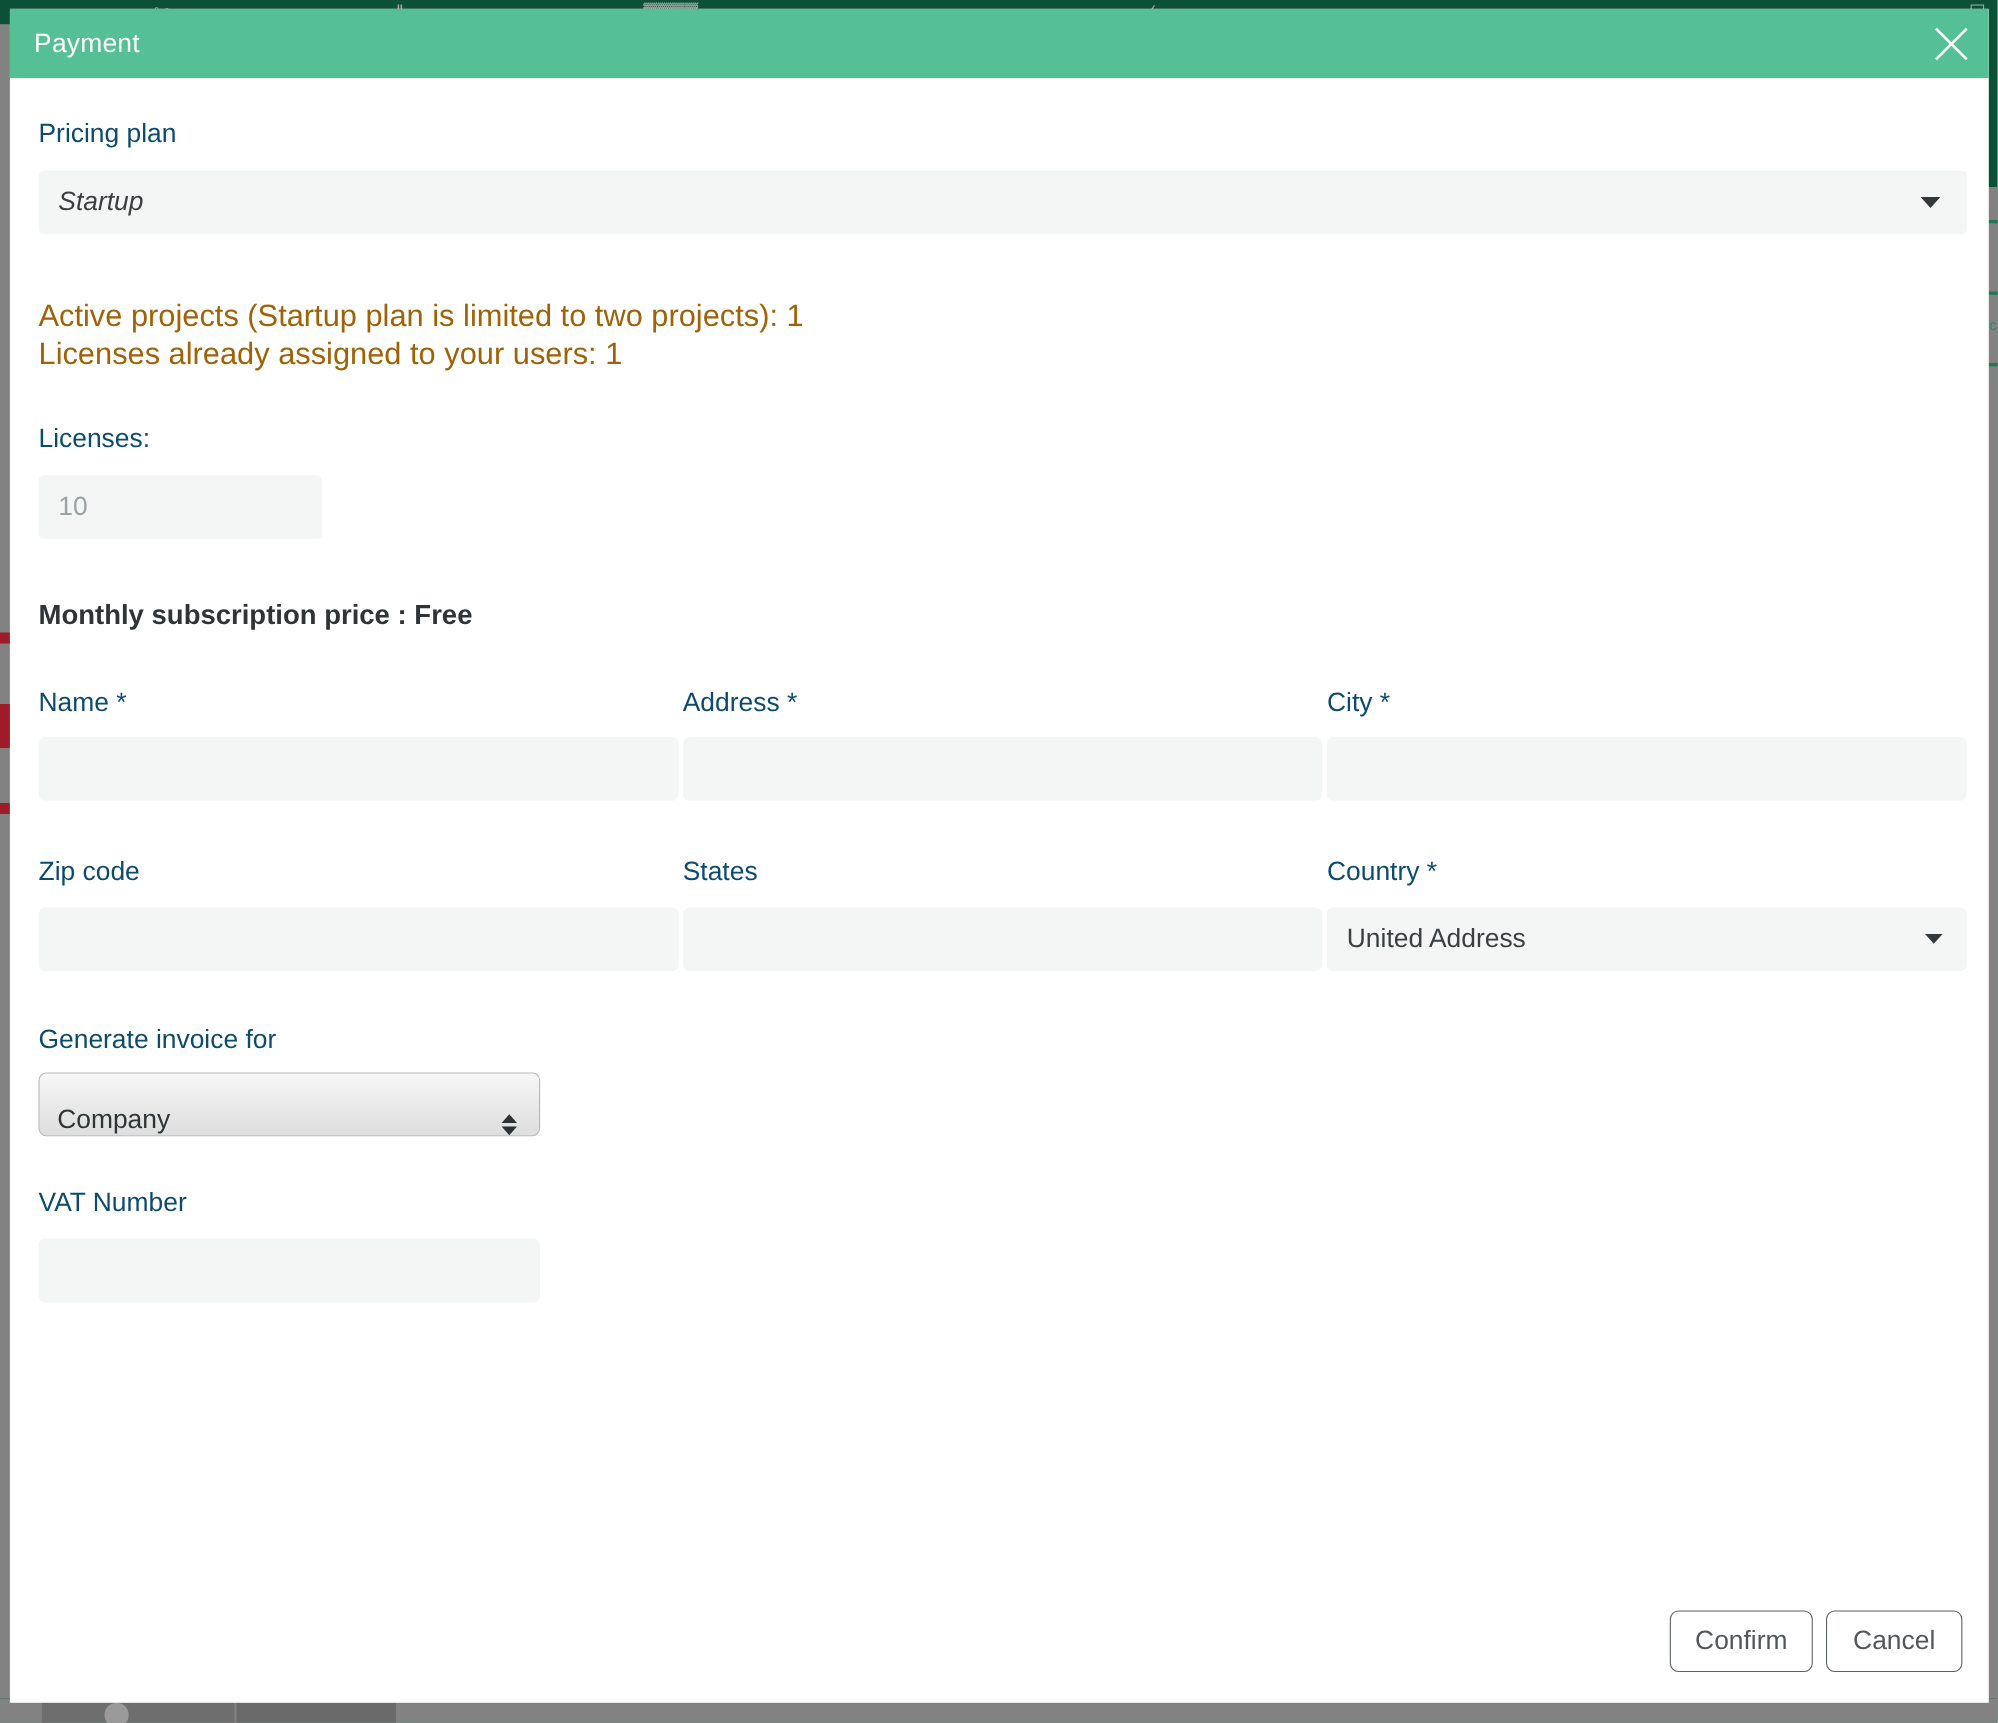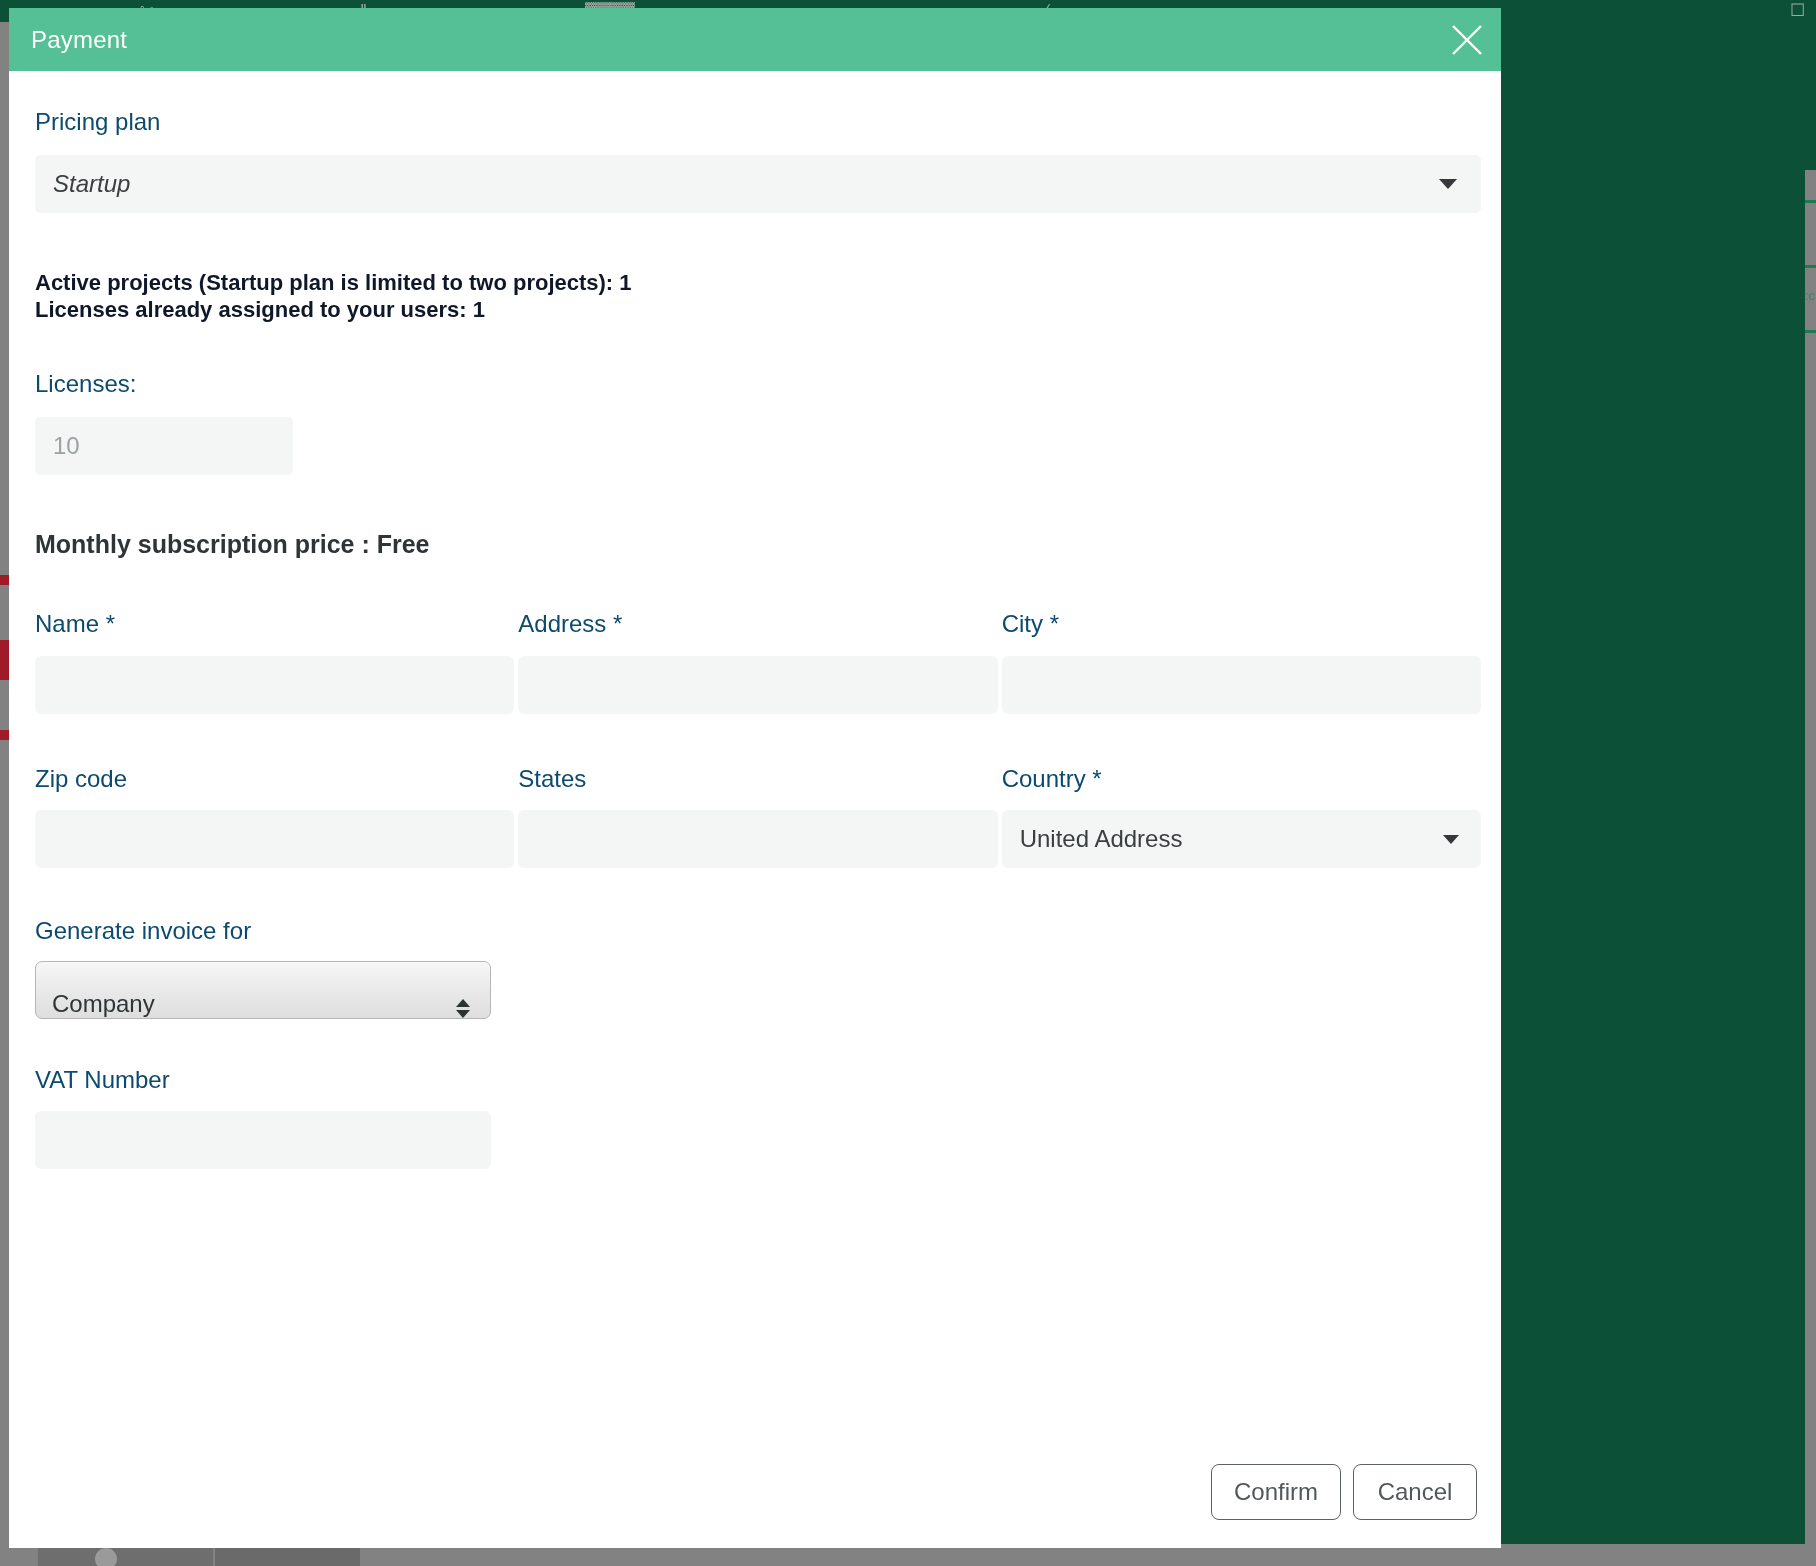--- a/index.html
+++ b/index.html
@@ -77,21 +77,21 @@
     line-height: 22px;
     opacity: .85;
     white-space: nowrap;
   }
 
   
   #payment-modal {
     position: absolute;
     left: 9px;
     top: 8px;
-    width: 1492px;
+    width: 1799px;
     height: 1540px;
     background: #ffffff;
     display: flex;
     flex-direction: column;
     overflow: hidden;
   }
 
   .modal-header {
     flex: 0 0 auto;
     height: 63px;
@@ -152,23 +152,23 @@
   }
   .caret-down {
     width: 0; height: 0;
     border-left: 9px solid transparent;
     border-right: 9px solid transparent;
     border-top: 10px solid #33383a;
   }
 
   .notice {
     margin-top: 57px;
-    font-size: 22px;
-    font-weight: bold;
-    color: #0f172a;
+    font-size: 28px;
+    font-weight: normal;
+    color: #a16207;
     line-height: 1.22;
   }
 
   .licenses-block { margin-top: 47px; }
   .licenses-input {
     margin-top: 20px;
     width: 258px;
     height: 58px;
     background: #f4f6f6;
     border: none;

